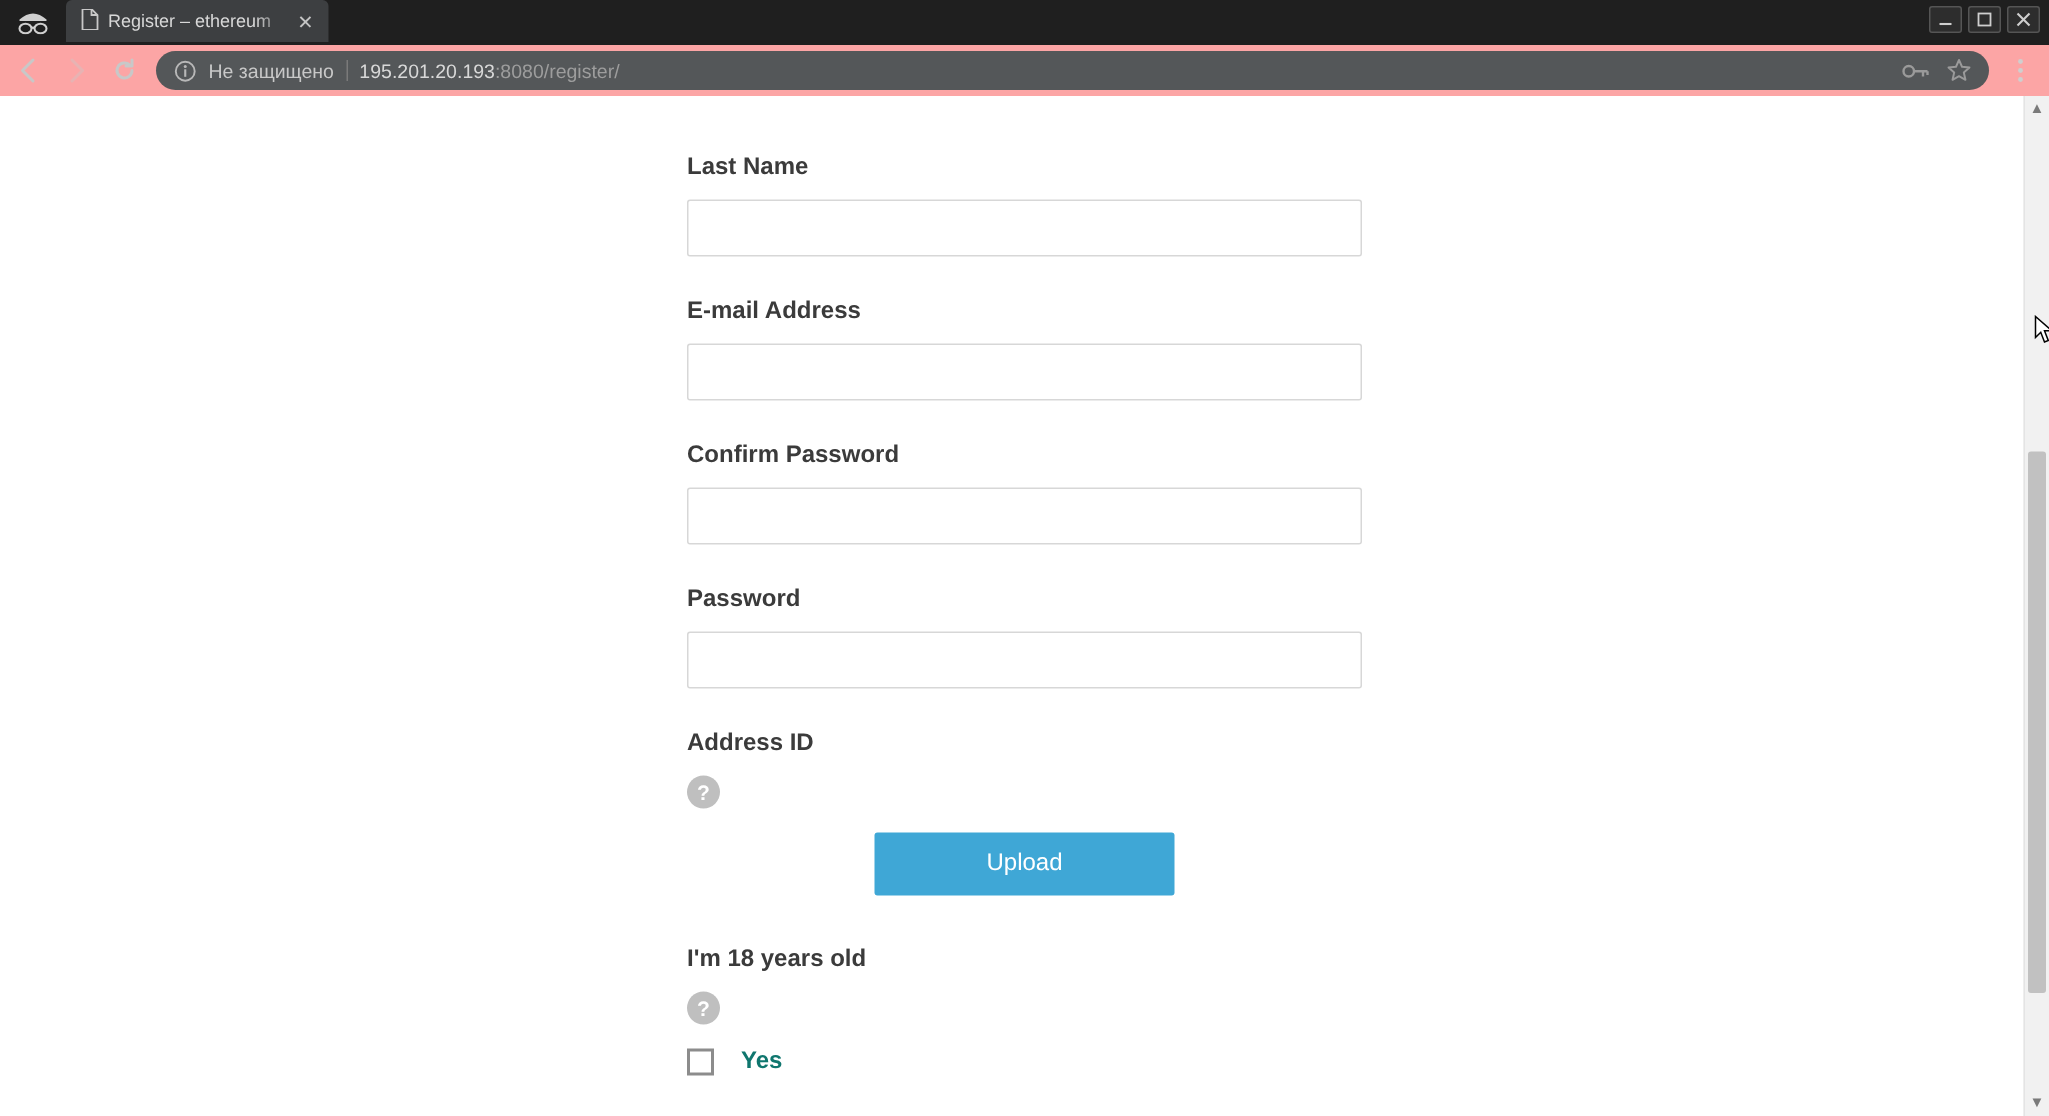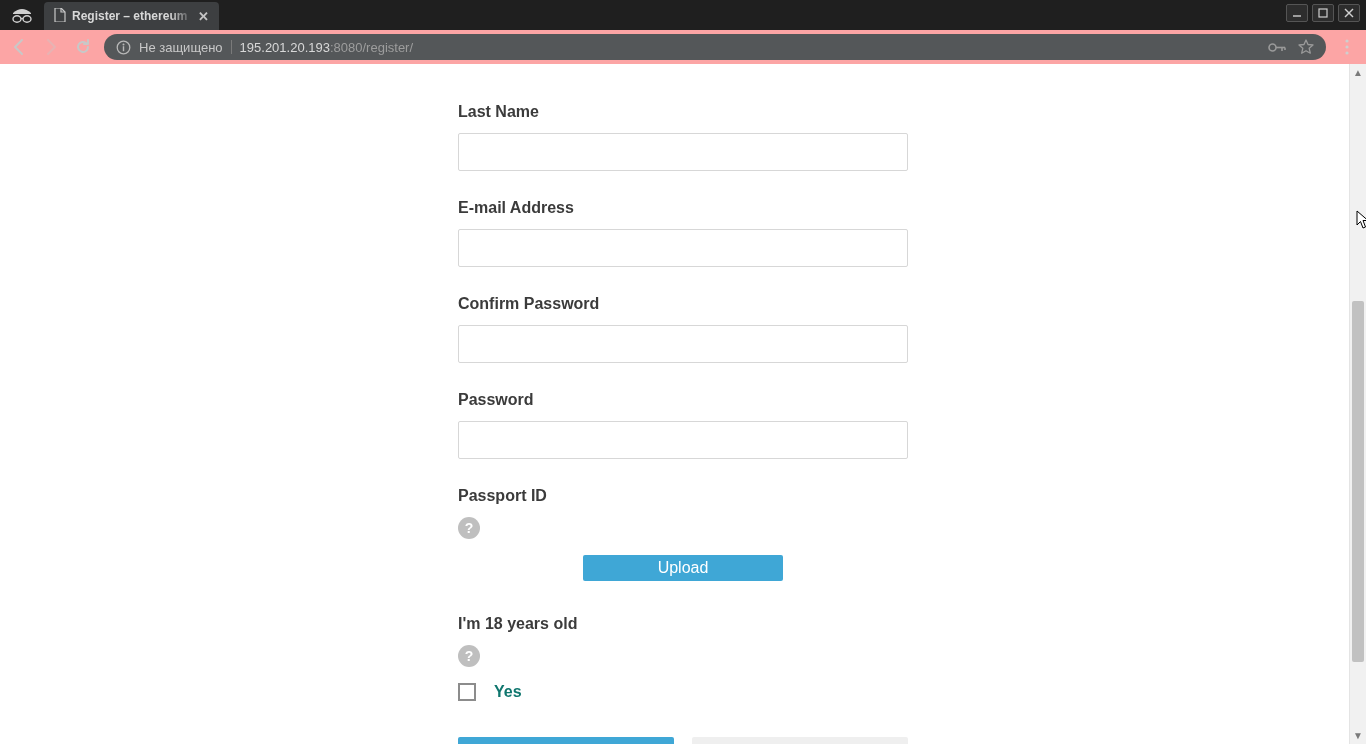--- a/index.html
+++ b/index.html
@@ -1,21 +1,21 @@
 <!DOCTYPE html>
 <html><head>
 <meta charset="utf-8">
 <style>
   * { box-sizing: border-box; margin: 0; padding: 0; }
   html, body { width: 1366px; height: 744px; overflow: hidden; font-family: Arial, Helvetica, sans-serif; }
   body { background: #fff; }
 
   
   .chrome { background: #2a2a2a; }
-  .tabstrip { height: 30px; background: #1f1f1f; display: flex; align-items: flex-end; position: relative; font-weight: bold; }
+  .tabstrip { height: 30px; background: #1f1f1f; display: flex; position: relative; }
   .incognito-icon { width: 44px; height: 30px; display: flex; align-items: center; justify-content: center; color: #c9c9c9; }
   .tab {
     height: 28px;
     background: #3d3f41;
     color: #d8d8d8;
     display: flex;
     align-items: center;
     padding: 0 10px;
     font-size: 12px;
     border-top-left-radius: 4px;
@@ -120,21 +120,21 @@
   }
   .field { margin-bottom:28px; }
   .help-circle {
     width:22px; height:22px; border-radius:50%;
     background:#bfbfbf; color:#fff;
     display:flex; align-items:center; justify-content:center;
     font-size:14px; font-weight:700; margin-bottom:16px;
   }
   .upload-row { display:flex; justify-content:center; }
   .upload-btn {
-    width:200px; height:26px;
+    width:200px; height:42px;
     background:#3fa7d6;
     color:#fff; font-size:16px; border:none; border-radius:2px;
     cursor:pointer;
   }
   .check-row { display:flex; align-items:center; gap:18px; margin-top:6px; }
   .checkbox {
     width:18px; height:18px; border:2px solid #8c8c8c; background:#fff;
   }
   .check-label { font-size:16px; font-weight:700; color:#0f766e; }
   .btn-row { display:flex; gap:18px; margin-top:36px; }
@@ -270,21 +270,21 @@
         <label class="form-label">Confirm Password</label>
         <input class="text-input" type="password" style="">
       </div>
 
       <div class="field">
         <label class="form-label">Password</label>
         <input class="text-input" type="password" style="">
       </div>
 
       <div class="field" style="margin-bottom:20px;">
-        <label class="form-label">Passport ID</label>
+        <label class="form-label">Address ID</label>
         <div class="help-circle">?</div>
         <div class="upload-row">
           <button class="upload-btn">Upload</button>
         </div>
       </div>
 
       <div class="field" style="margin-top:34px;margin-bottom:0;">
         <label class="form-label">I'm 18 years old</label>
         <div class="help-circle">?</div>
         <div class="check-row">

